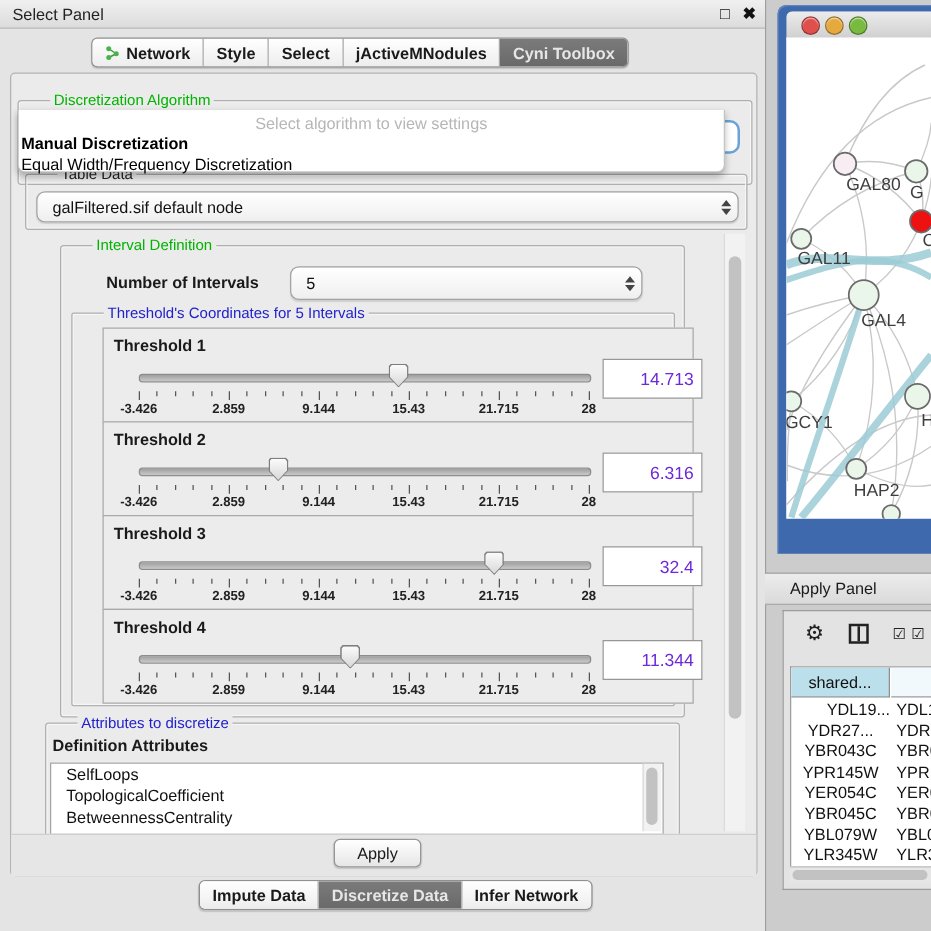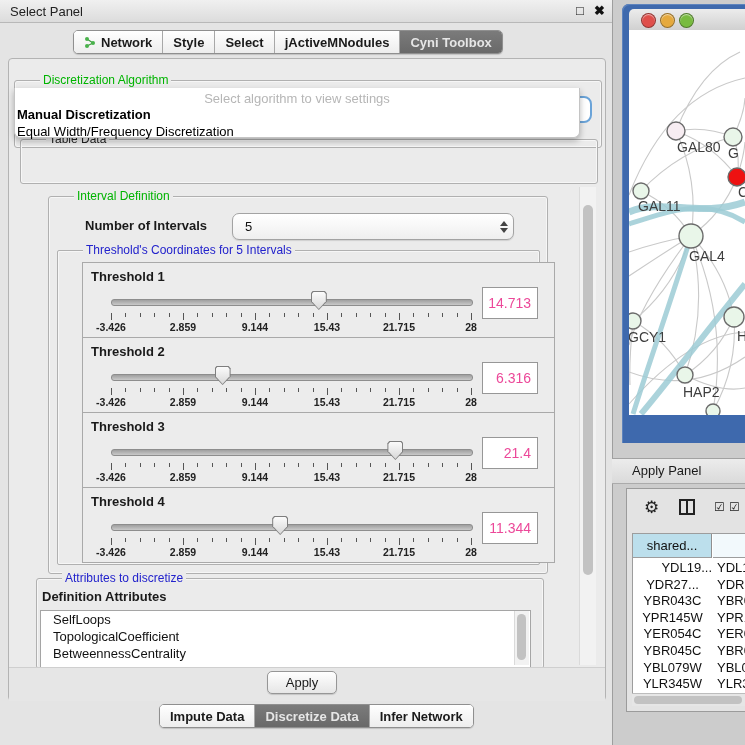--- a/index.html
+++ b/index.html
@@ -43,22 +43,22 @@
   .track{position:absolute;left:28px;top:36px;width:360px;height:5px;border-radius:3px;
          background:linear-gradient(#9f9f9f,#c9c9c9);border:1px solid #8d8d8d;}
   .thumb{position:absolute;top:28px;width:16px;height:19px;
          clip-path:polygon(12% 0,88% 0,100% 12%,100% 55%,50% 100%,0 55%,0 12%);background:#7e7e7e;}
   .thumb .in{position:absolute;left:1px;top:1px;width:14px;height:17px;
          clip-path:polygon(12% 0,88% 0,100% 12%,100% 55%,50% 100%,0 55%,0 12%);
          background:linear-gradient(#fbfbfb,#d8d8d8);}
   .tick{position:absolute;top:50px;width:1px;height:4px;background:#555;}
   .tick.major{height:7px;}
   .ticklab{position:absolute;top:58px;width:60px;text-align:center;font-size:10.5px;font-weight:bold;color:#222;}
-  .vbox{position:absolute;left:399px;top:24px;width:56px;height:32px;background:#fff;border:1px solid #979797;
-        font-size:14px;color:#ec4899;display:flex;align-items:center;justify-content:flex-end;padding-right:6px;box-sizing:border-box;}
+  .vbox{position:absolute;left:399px;top:24px;width:80px;height:32px;background:#fff;border:1px solid #979797;
+        font-size:14px;color:#6d28d9;display:flex;align-items:center;justify-content:flex-end;padding-right:6px;box-sizing:border-box;}
   
   .sb-track{background:#f2f2f2;border-left:1px solid #dadada;}
   .sb-thumb{background:#c2c2c2;border-radius:5px;}
   
   #attr-list{background:#fff;border:1px solid #a5a5a5;overflow:hidden;}
   .attr-item{font-size:13px;padding:1px 0 1px 12px;color:#111;}
   
   .pushbtn{background:linear-gradient(#ffffff,#e6e6e6);border:1px solid #969696;border-radius:5px;
            font-size:13px;display:flex;align-items:center;justify-content:center;box-shadow:0 1px 1px rgba(0,0,0,.15);}
   
@@ -122,20 +122,27 @@
 
     <div class="abs" style="left:8px;top:58px;width:598px;height:643px;background:#ebebeb;border:1px solid #b3b3b3;border-radius:4px;box-sizing:border-box;"></div>
 
     <div class="abs group" style="left:14px;top:80px;width:586px;height:66px;">
       <span class="gtitle green">Discretization Algorithm</span>
     </div>
     <div class="abs" style="left:22px;top:96px;width:570px;height:27px;background:#fff;border:2px solid #6aa3d8;border-radius:8px;box-sizing:border-box;"></div>
 
     <div class="abs group" style="left:20px;top:139px;width:576px;height:43px;">
       <span class="gtitle" style="color:#222;">Table Data</span>
+      <div class="combo" style="position:absolute;left:8px;top:13px;width:560px;height:23px;">
+        <span class="val">galFiltered.sif default node</span>
+        <span class="stepper">
+            <span class="tri-up"></span>
+            <span class="tri-dn"></span>
+          </span>
+      </div>
     </div>
 
     <div id="popup" class="abs" style="left:14px;top:88px;width:564px;height:49px;">
       <div class="ph">Select algorithm to view settings</div>
       <div class="item" style="font-weight:bold;">Manual Discretization</div>
       <div class="item">Equal Width/Frequency Discretization</div>
     </div>
 
     <div class="abs group" style="left:48px;top:196px;width:498px;height:376px;">
       <span class="gtitle green">Interval Definition</span>
@@ -270,21 +277,21 @@
             <div class="tick" style="left: 359.2px;"></div>
             <div class="tick" style="left: 373.6px;"></div>
             <div class="tick major" style="left: 388px;"></div>
             <div class="ticklab" style="left: -2px;">-3.426</div>
             <div class="ticklab" style="left: 70px;">2.859</div>
             <div class="ticklab" style="left: 142px;">9.144</div>
             <div class="ticklab" style="left: 214px;">15.43</div>
             <div class="ticklab" style="left: 286px;">21.715</div>
             <div class="ticklab" style="left: 358px;">28</div>
           </div>
-          <div class="vbox">21.4</div>
+          <div class="vbox">32.4</div>
         </div>
         <div class="tpanel abs" style="top: 487px;">
           <div class="tlabel">Threshold 4</div>
           <div style="position: absolute; left: 0px; top: 0px; width: 100%; height: 100%;">
             <div class="track"></div>
             <div class="thumb" style="left: 189.2px;">
               <div class="in"></div>
             </div>
             <div class="tick major" style="left: 28px;"></div>
             <div class="tick" style="left: 42.4px;"></div>

